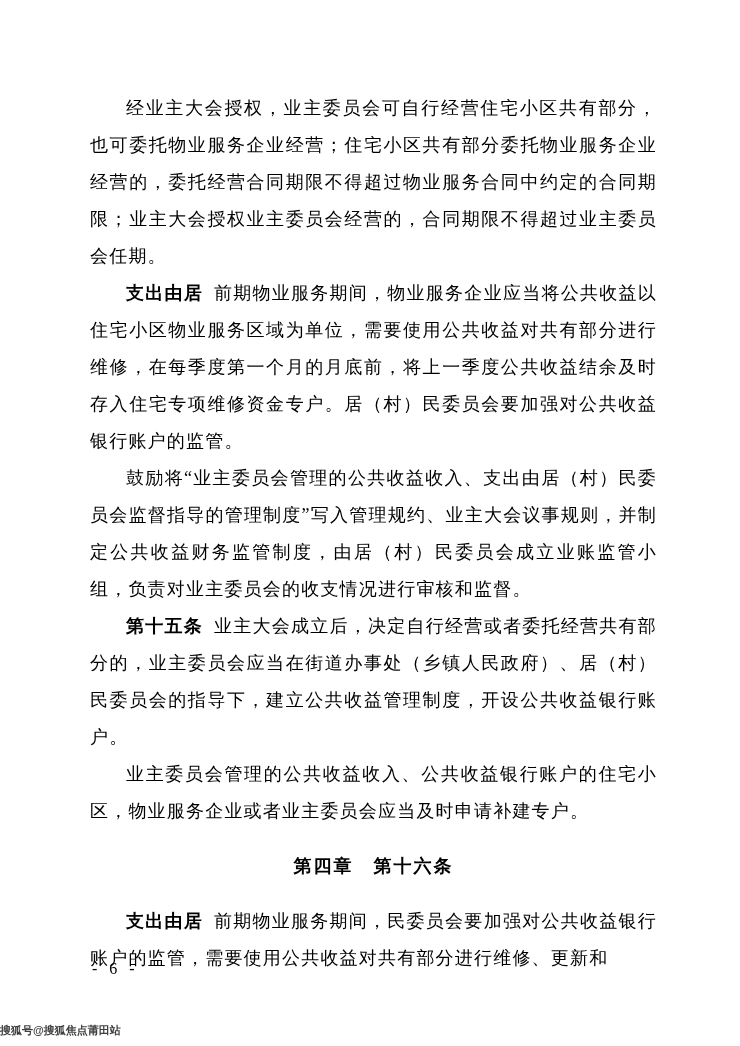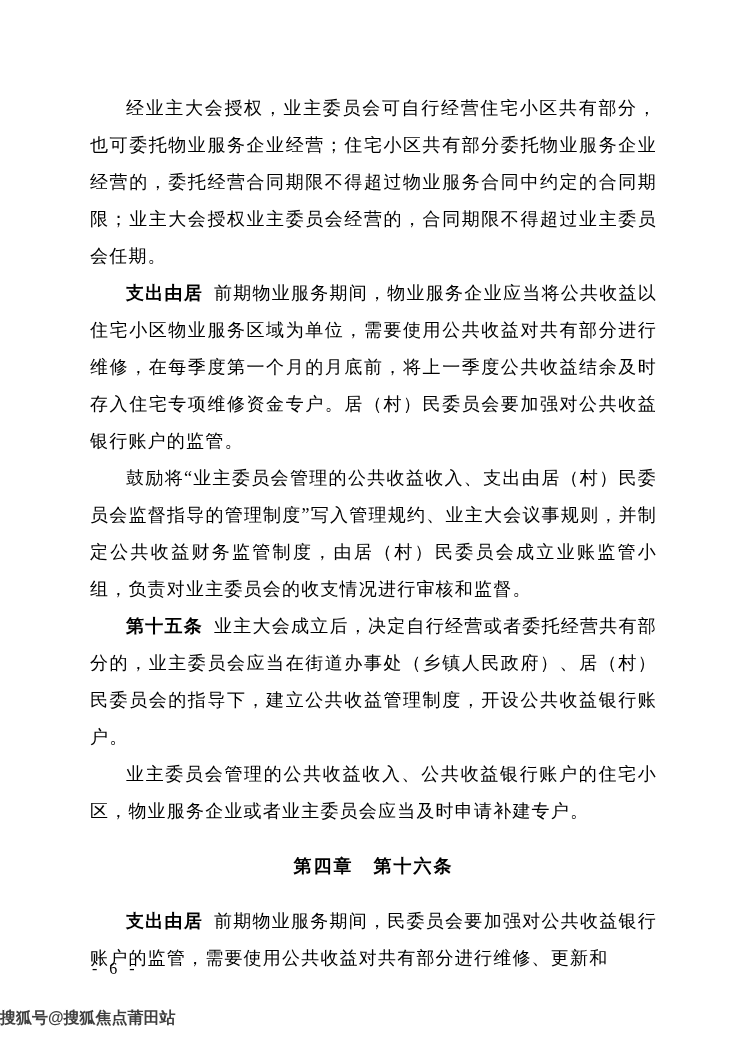--- a/index.html
+++ b/index.html
@@ -52,23 +52,23 @@
     position: absolute;
     left: 92px;
     top: 960px;
     font-size: 16px;
     letter-spacing: 4px;
     color: #000000;
   }
   .watermark {
     position: absolute;
     left: 0px;
-    bottom: 17px;
+    bottom: 8px;
     font-family: "Liberation Sans", sans-serif;
-    font-size: 16px;
+    font-size: 11px;
     font-weight: 700;
     color: #2f2f2f;
     opacity: 0.92;
     white-space: nowrap;
   }
 </style>
 </head>
 <body>
 
 <div class="page">

